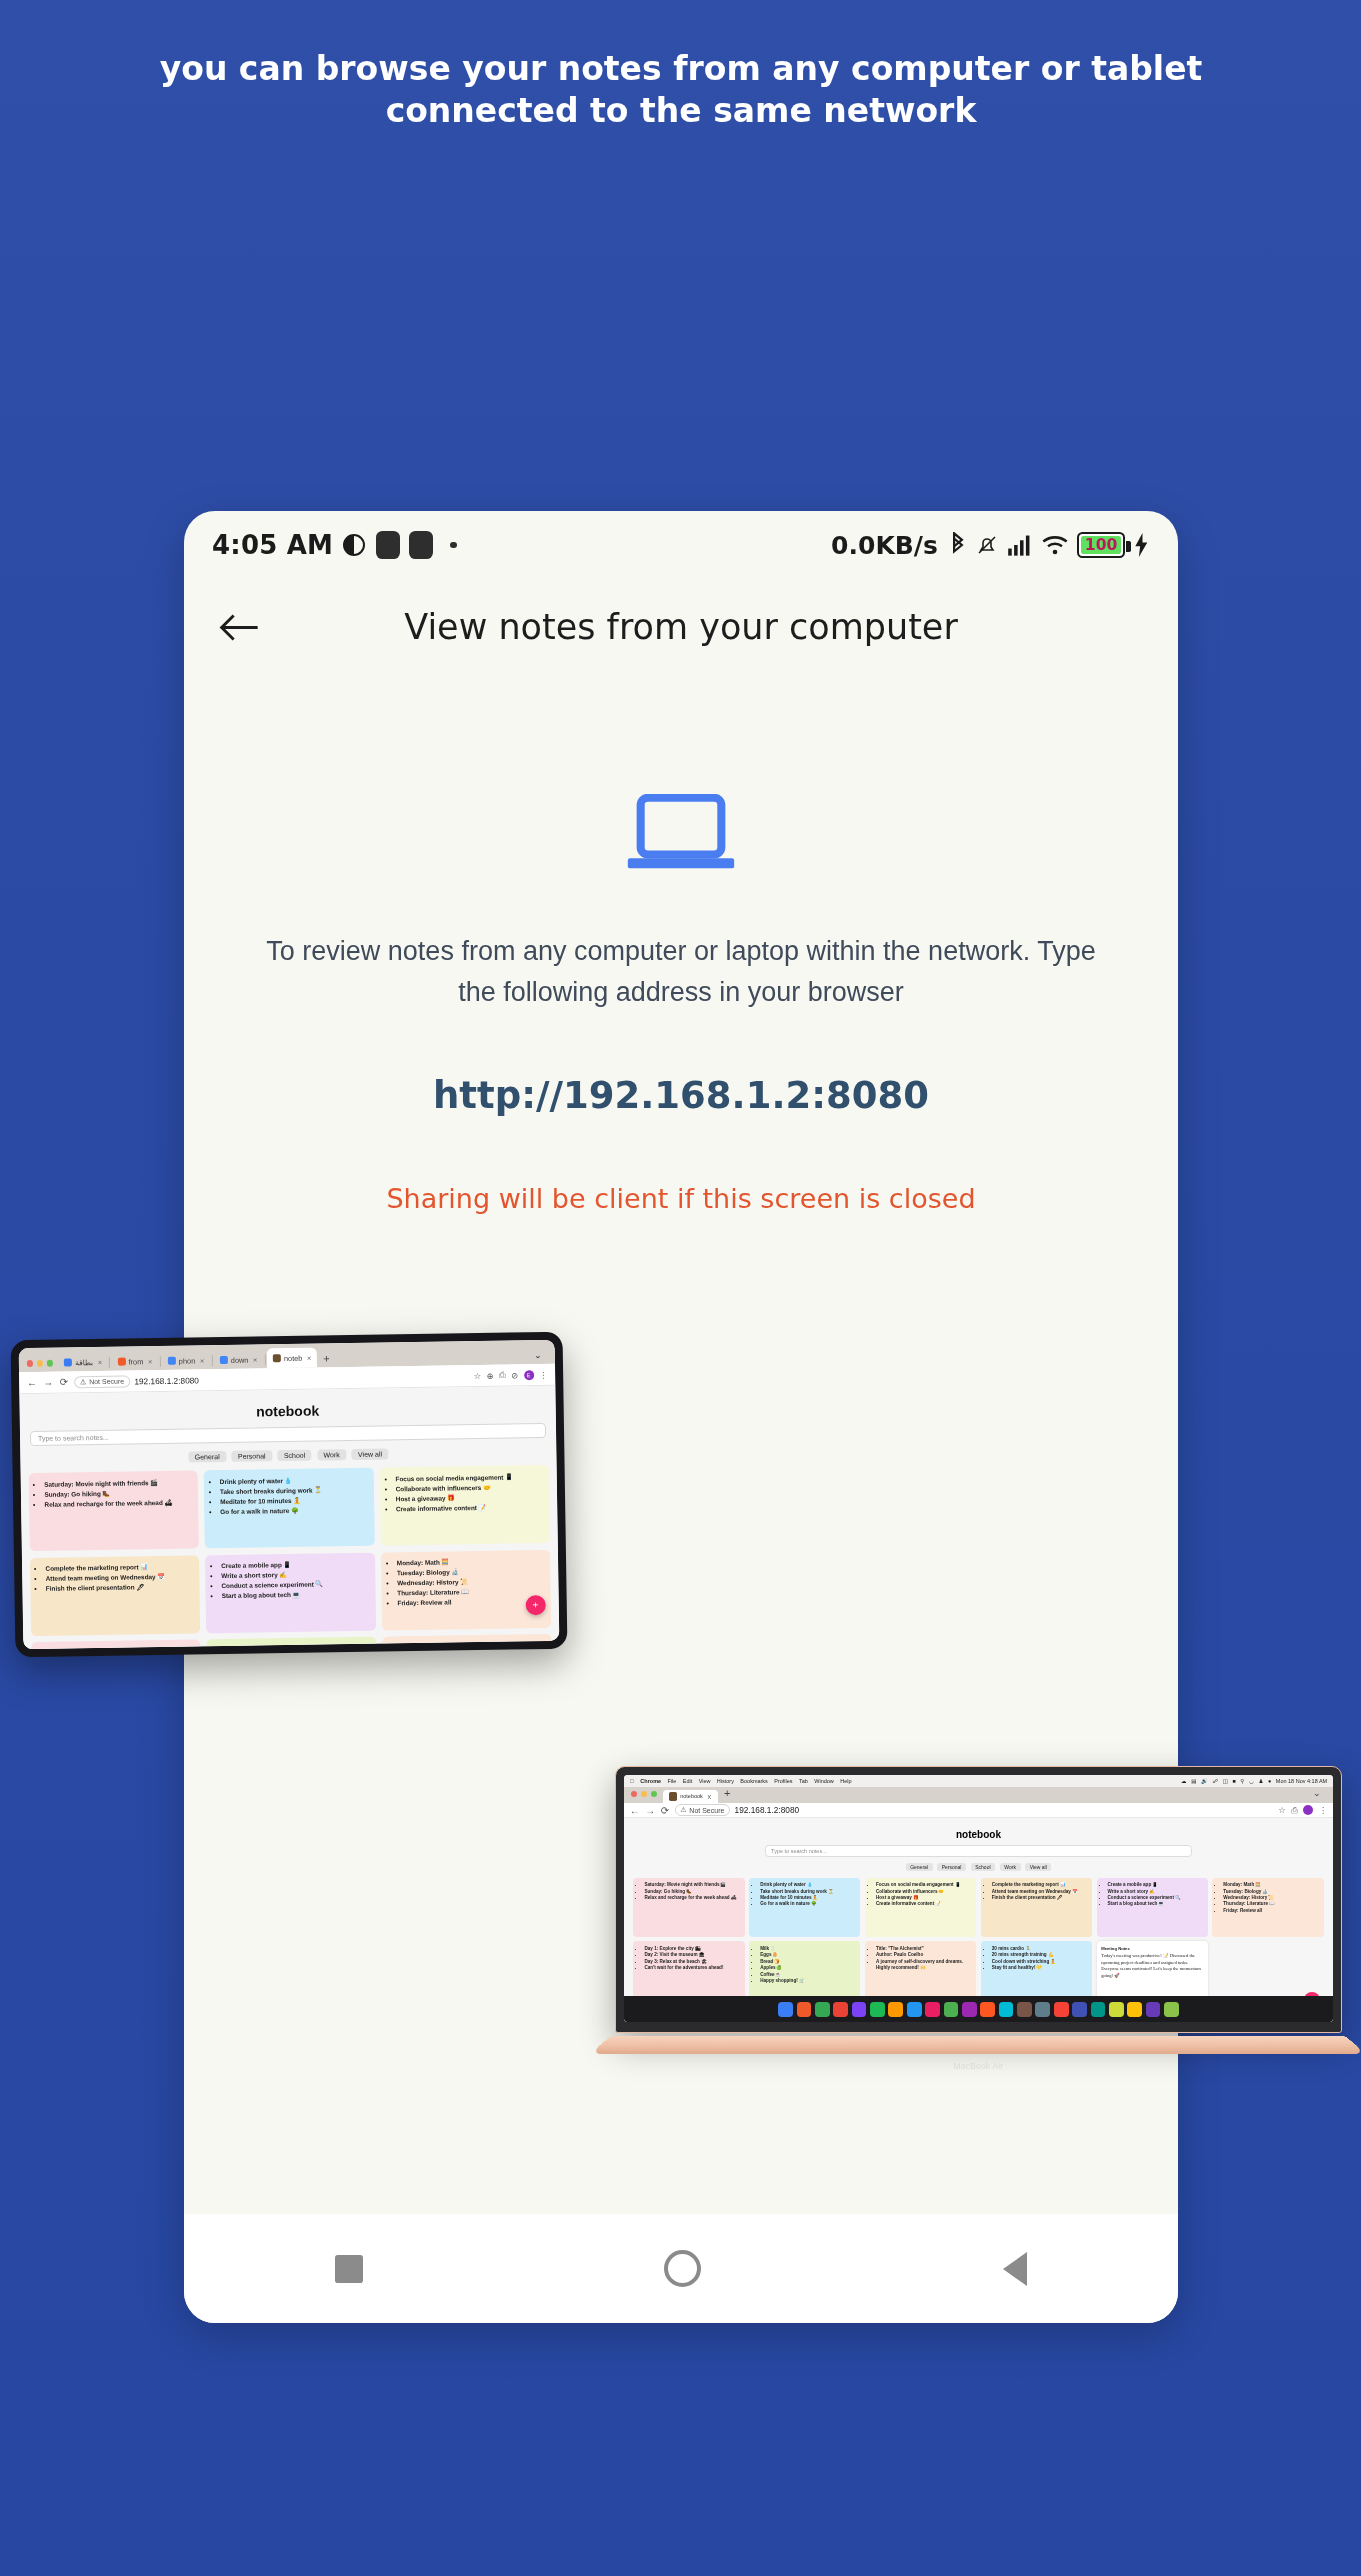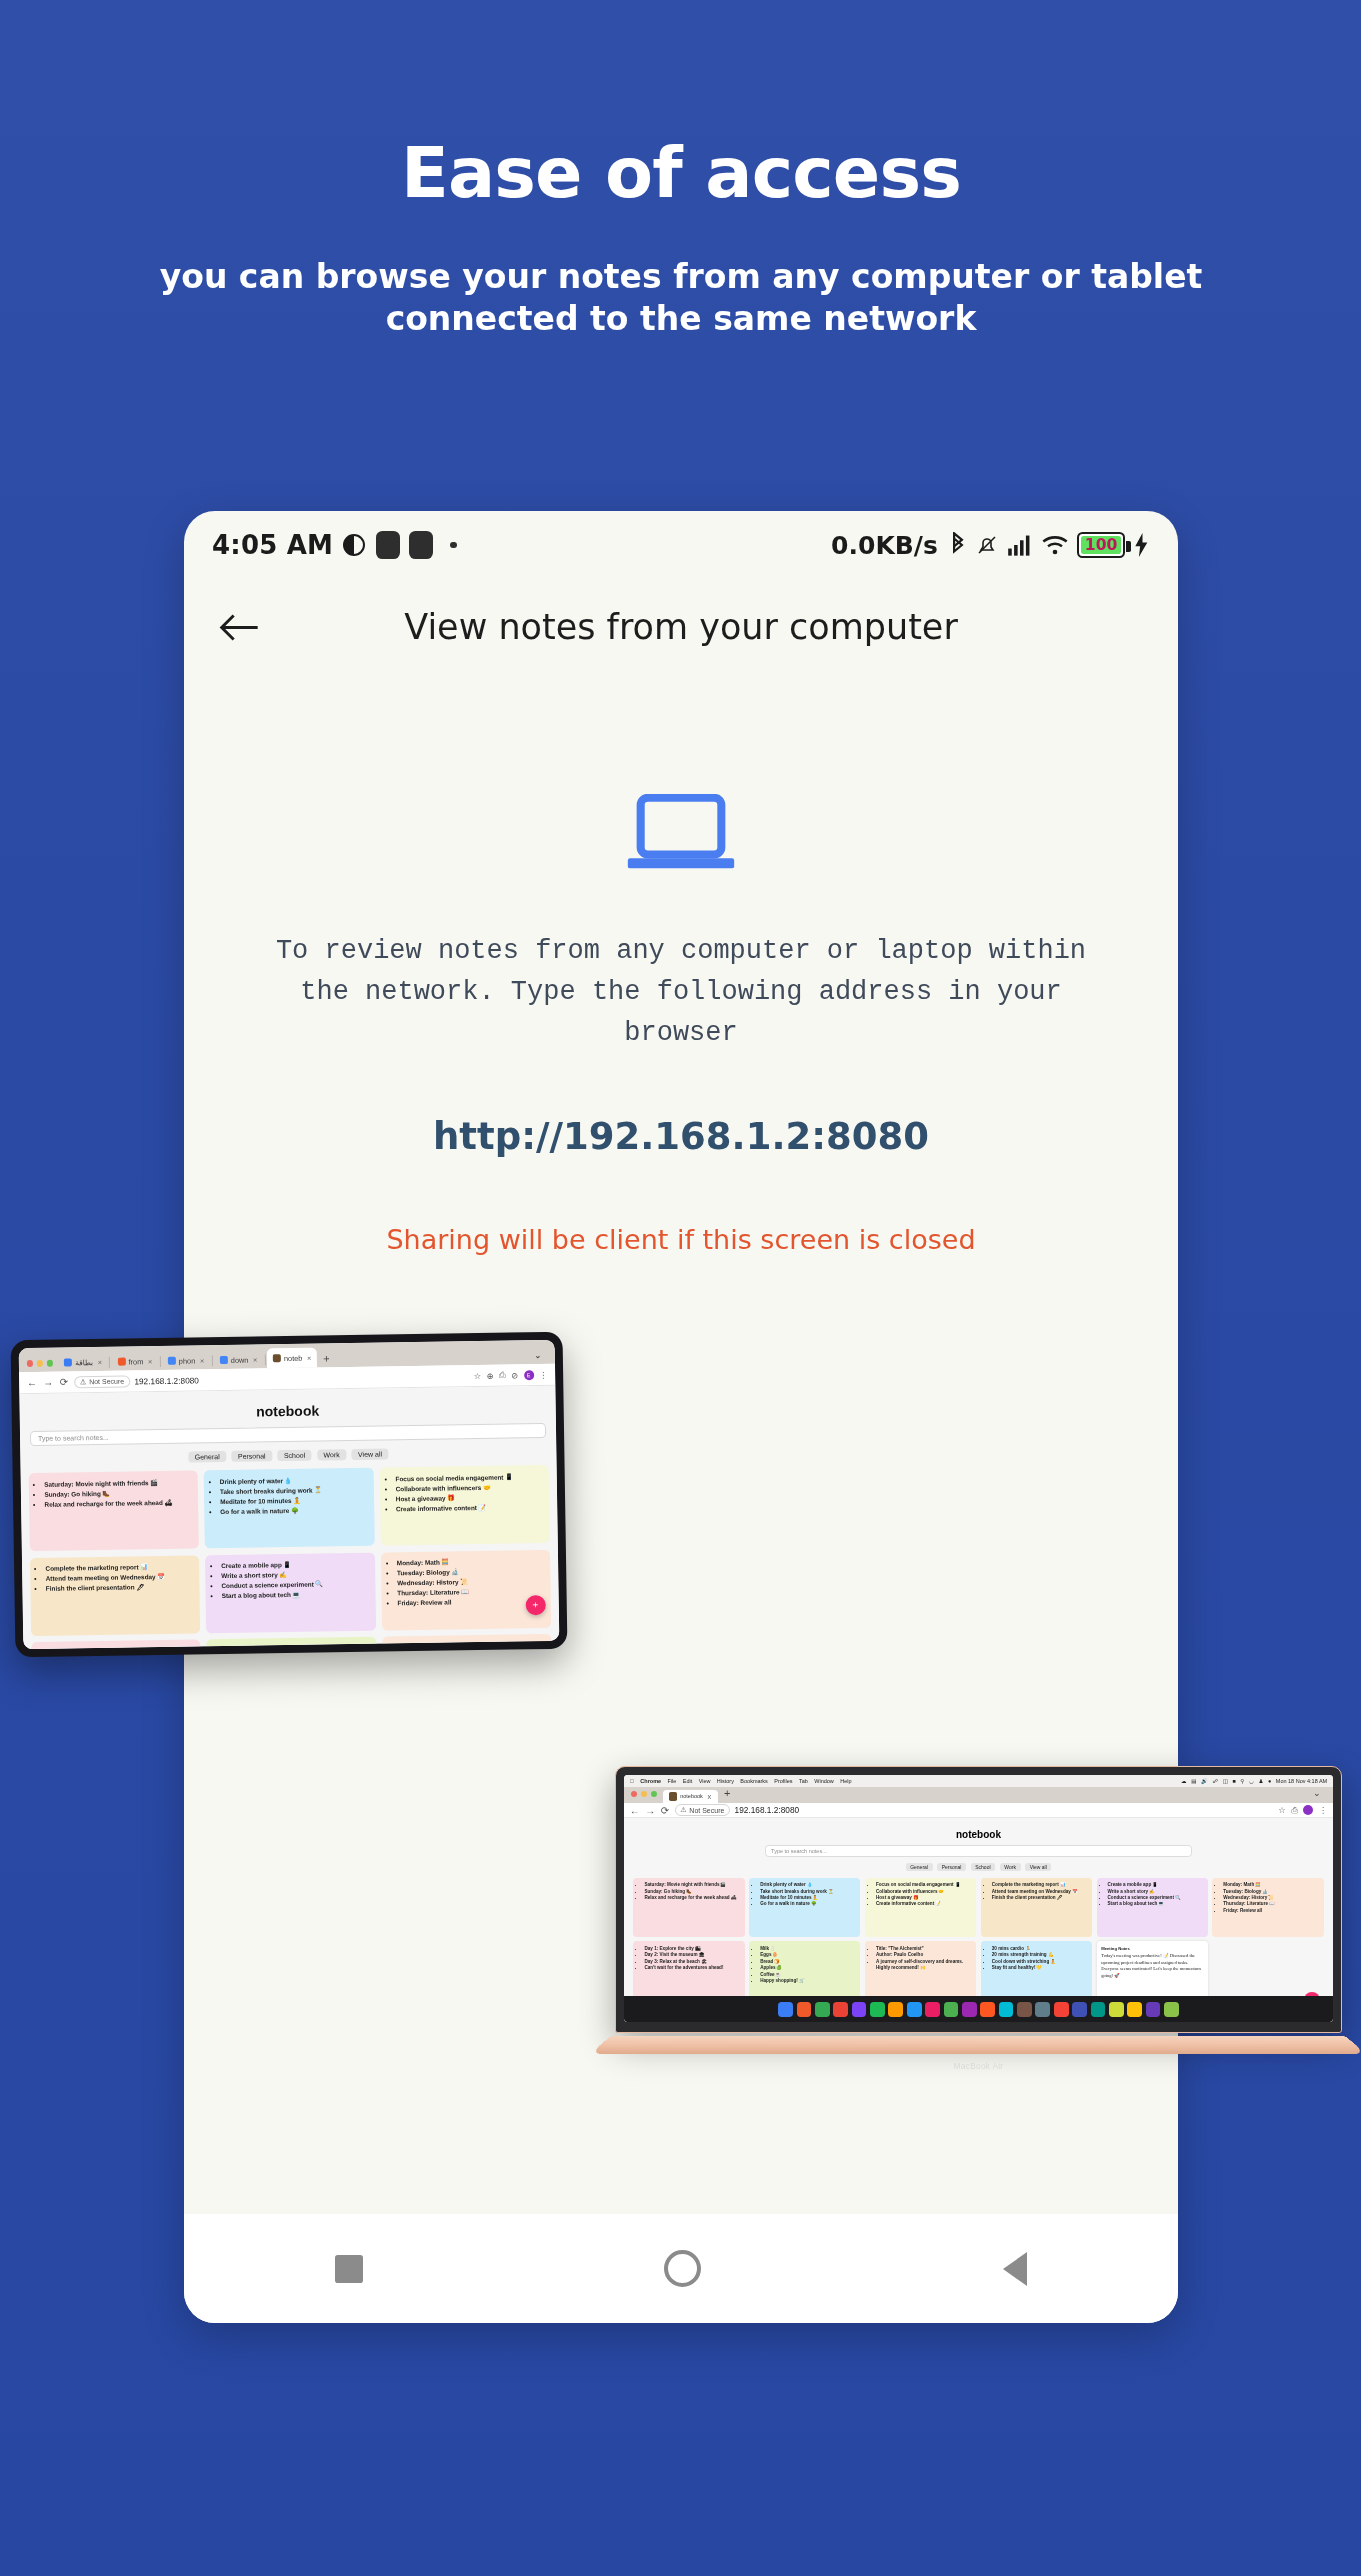--- a/index.html
+++ b/index.html
@@ -65,21 +65,21 @@
   .batt-fill { position:absolute; inset:1.8px; background:#5fe05f; border-radius:2.8px; }
   .batt-num { position: relative; font-size: 15.6px; font-weight: 700; color:#be185d; }
   .batt:after { content:""; position:absolute; right:-7.4px; top:7.4px; width:4.6px; height:11px; background:#1b1b1b; border-radius:0 1.8px 1.8px 0; }
 
   .appbar { height: 96px; display: flex; align-items: center; padding: 0 31px; }
   .back-arrow { width: 48px; height: 48px; display:flex; align-items:center; justify-content:center; cursor:pointer; }
   .appbar-title { flex: 1; text-align: center; font-size: 35px; color: #1d1d1d; padding-right: 48px; font-family:"DejaVu Sans", sans-serif; }
 
   .phone-body { padding: 55px 66px 0; text-align: center; }
   .laptop-ico { margin: 64px auto 0; width: 110px; }
-  .body-text { margin-top: 55px; font-size: 27px; line-height: 1.52; color: #3f4a5a; font-family:Liberation Mono, monospace; }
+  .body-text { margin-top: 55px; font-size: 27px; line-height: 1.52; color: #3f4a5a; font-family:Liberation Sans, sans-serif; }
   .url { margin-top: 61px; font-size: 37px; font-weight: 700; color: #31506e; font-family:"DejaVu Sans", sans-serif; }
   .warn { margin-top: 66px; font-size: 27px; color: #e2552e; font-family:"DejaVu Sans", sans-serif; }
 
   .navbar {
     position: absolute; bottom: 0; left: 0; width: 100%; height: 109px;
     background: #ffffff; display: flex; align-items: center; justify-content: space-around;
   }
   .nav-square { width: 28px; height: 28px; background: #8b8b8b; border-radius: 2.8px; }
   .nav-circle { width: 37px; height: 37px; border: 4.6px solid #8b8b8b; border-radius: 50%; }
   .nav-tri { width: 0; height: 0; border-top: 17.5px solid transparent; border-bottom: 17.5px solid transparent; border-right: 24px solid #8b8b8b; }
@@ -174,21 +174,20 @@
     border-radius: 1.8px 1.8px 13px 13px;
     margin: 0 -14.7px;
     position: relative;
     transform: perspective(276px) rotateX(42deg);
   }
 </style>
 </head>
 <body>
 
 <div class="promo-head">
-  <div class="promo-title">Ease of access</div>
   <div class="promo-sub">you can browse your notes from any computer or tablet connected to the same network</div>
 </div>
 
 <div class="phone">
 
   <div class="statusbar">
     <span class="sb-time">4:05 AM</span>
     <span class="sb-icon">
       <svg width="24" height="24" viewBox="0 0 24 24">
           <circle cx="12" cy="12" r="10" fill="none" stroke="#1b1b1b" stroke-width="2"></circle>

